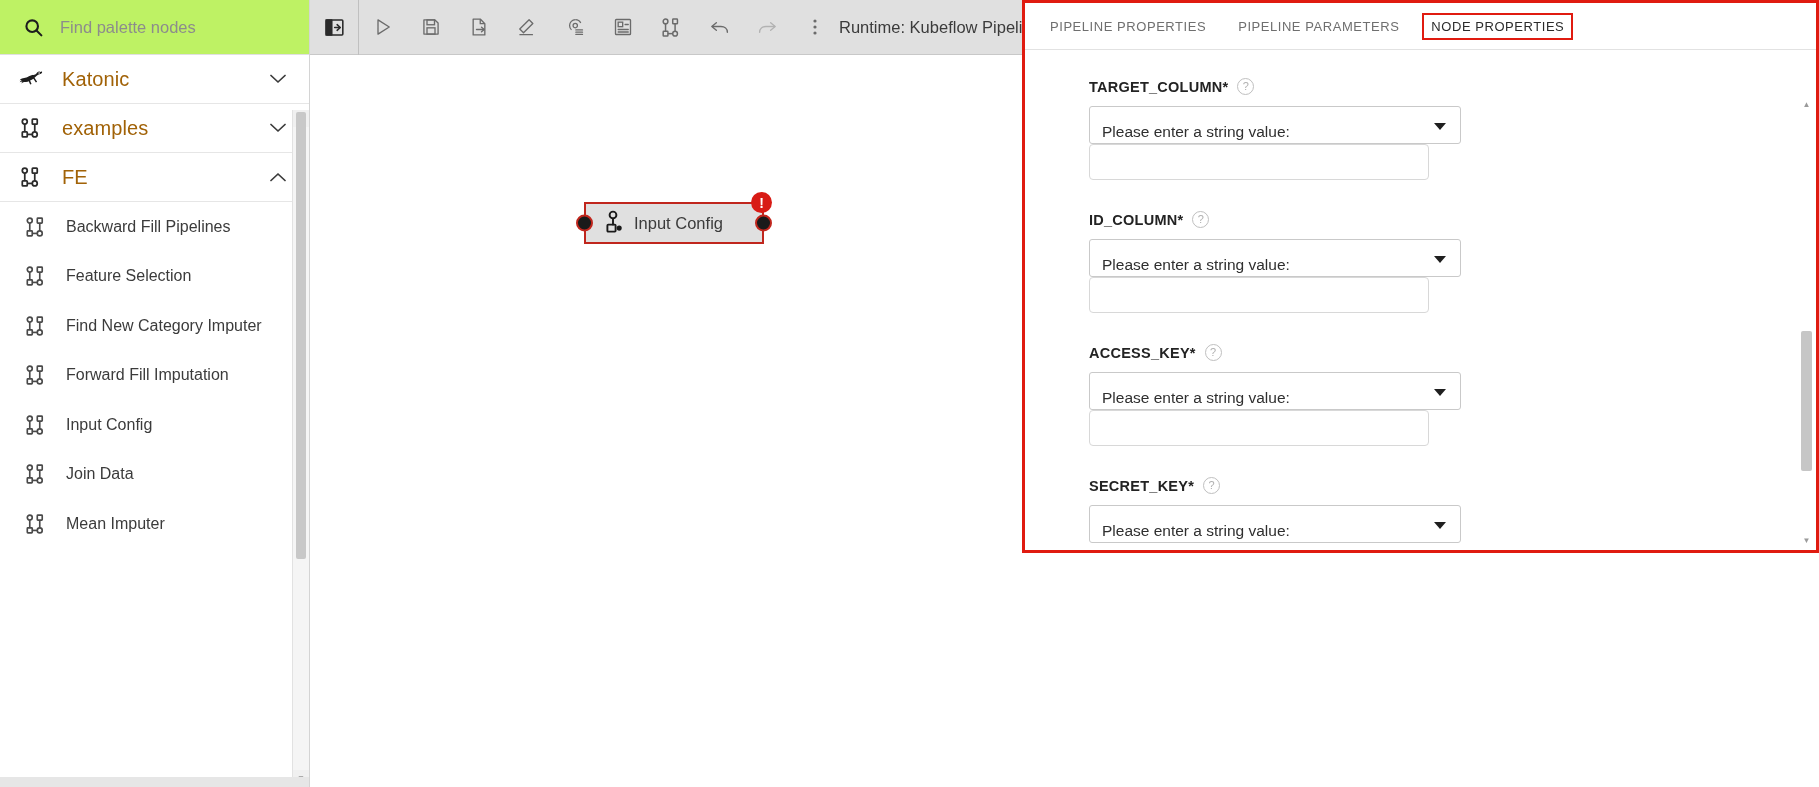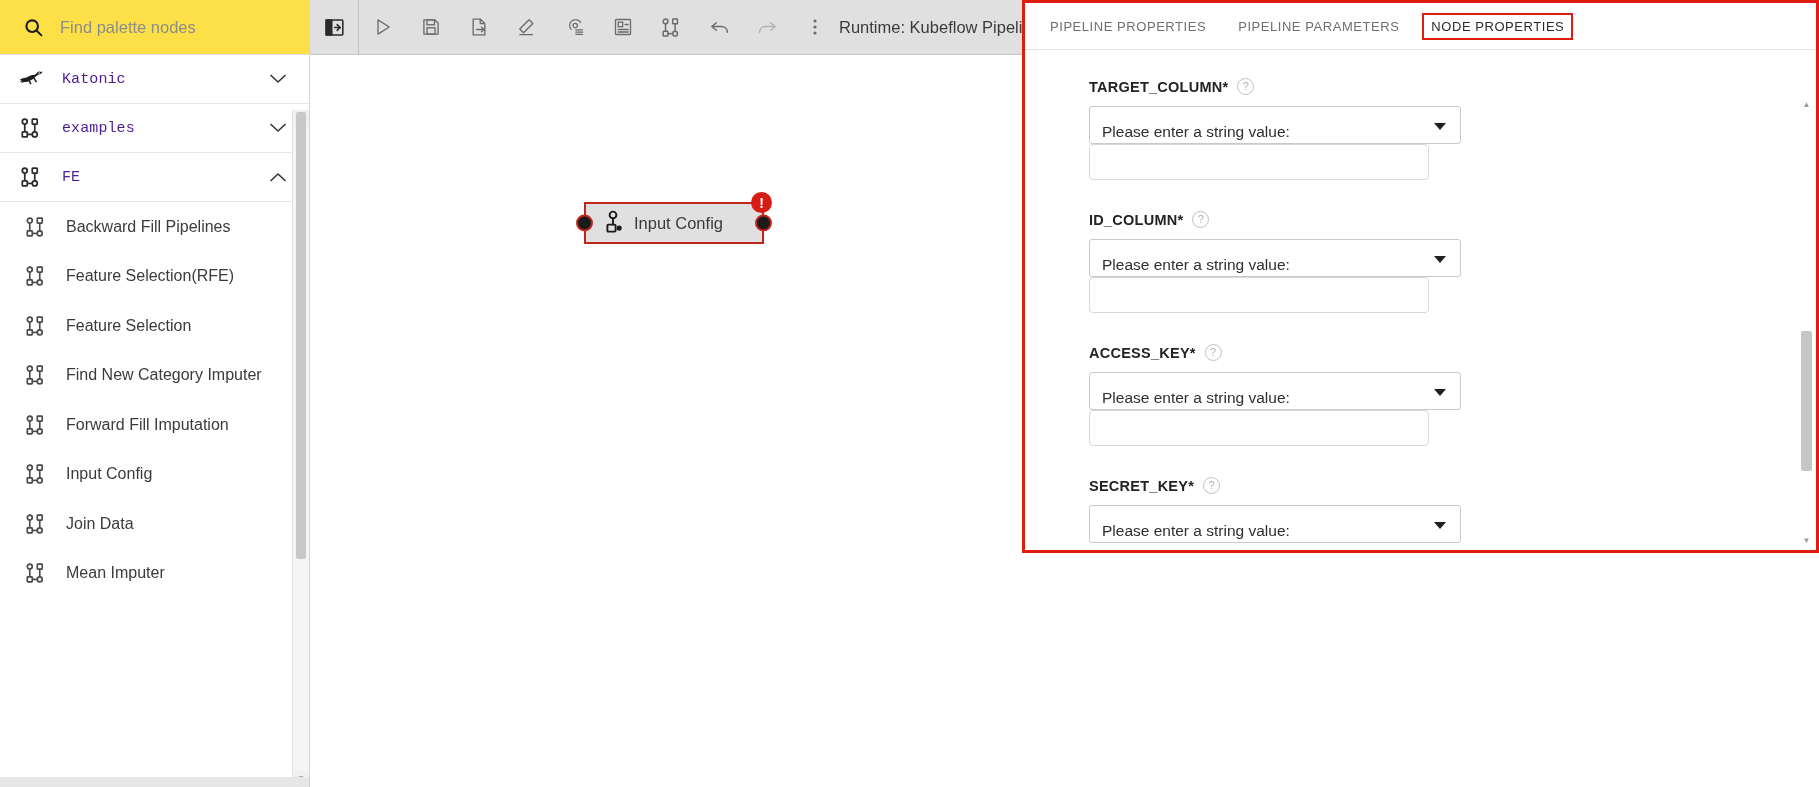--- a/index.html
+++ b/index.html
@@ -27,21 +27,21 @@
     flex-direction: column;
     position: relative;
   }
   .palette-search {
     height: 55px;
     min-height: 55px;
     display: flex;
     align-items: center;
     padding: 12px 14px;
     border-bottom: 1px solid #e0e0e0;
-    background: #fde047;
+    background: #bef264;
   }
   .search-icon {
     width: 26px; height: 26px;
     margin-right: 12px;
     margin-left: 6px;
     flex: 0 0 auto;
     display: flex; align-items: center; justify-content: center;
   }
   .search-input {
     border: none;
@@ -75,24 +75,23 @@
   }
   .cat-icon {
     width: 30px; height: 26px;
     margin-right: 16px;
     margin-left: 2px;
     display: flex; align-items: center; justify-content: center;
     flex: 0 0 auto;
   }
   .cat-label {
     flex: 1;
-    font-size: 15px;
-    color: #4c1d95;
+    font-size: 20px;
+    color: #a16207;
     letter-spacing: .1px;
-    font-family: Liberation Mono, monospace;
   }
   .chev {
     width: 22px; height: 22px;
     display: flex; align-items: center; justify-content: center;
     color: #4a4a4a;
     flex: 0 0 auto;
     margin-right: 6px;
   }
   .node-item {
     min-height: 49.5px;
@@ -461,34 +460,20 @@
               <rect x="2.5" y="16.3" width="5.4" height="5.4" rx=".7"></rect>
                 <circle cx="16.1" cy="19" r="2.7"></circle>
               <line x1="5.2" y1="7.7" x2="5.2" y2="16.3"></line>
                 <line x1="16.1" y1="7.7" x2="16.1" y2="16.3"></line>
               <line x1="7.9" y1="19" x2="13.4" y2="19"></line>
             </svg>
           </span>
           <span class="node-label">Backward Fill Pipelines</span>
         </div>
 
-        <div class="node-item">
-          <span class="node-icon">
-            <svg width="22" height="22" viewBox="0 0 24 24" fill="none" stroke="#4a4a4a" stroke-width="1.8">
-              <circle cx="5.2" cy="5" r="2.7"></circle>
-                <rect x="13.4" y="2.3" width="5.4" height="5.4" rx=".7"></rect>
-              <rect x="2.5" y="16.3" width="5.4" height="5.4" rx=".7"></rect>
-                <circle cx="16.1" cy="19" r="2.7"></circle>
-              <line x1="5.2" y1="7.7" x2="5.2" y2="16.3"></line>
-                <line x1="16.1" y1="7.7" x2="16.1" y2="16.3"></line>
-              <line x1="7.9" y1="19" x2="13.4" y2="19"></line>
-            </svg>
-          </span>
-          <span class="node-label">Feature Selection(RFE)</span>
-        </div>
 
         <div class="node-item">
           <span class="node-icon">
             <svg width="22" height="22" viewBox="0 0 24 24" fill="none" stroke="#4a4a4a" stroke-width="1.8">
               <circle cx="5.2" cy="5" r="2.7"></circle>
                 <rect x="13.4" y="2.3" width="5.4" height="5.4" rx=".7"></rect>
               <rect x="2.5" y="16.3" width="5.4" height="5.4" rx=".7"></rect>
                 <circle cx="16.1" cy="19" r="2.7"></circle>
               <line x1="5.2" y1="7.7" x2="5.2" y2="16.3"></line>
                 <line x1="16.1" y1="7.7" x2="16.1" y2="16.3"></line>

